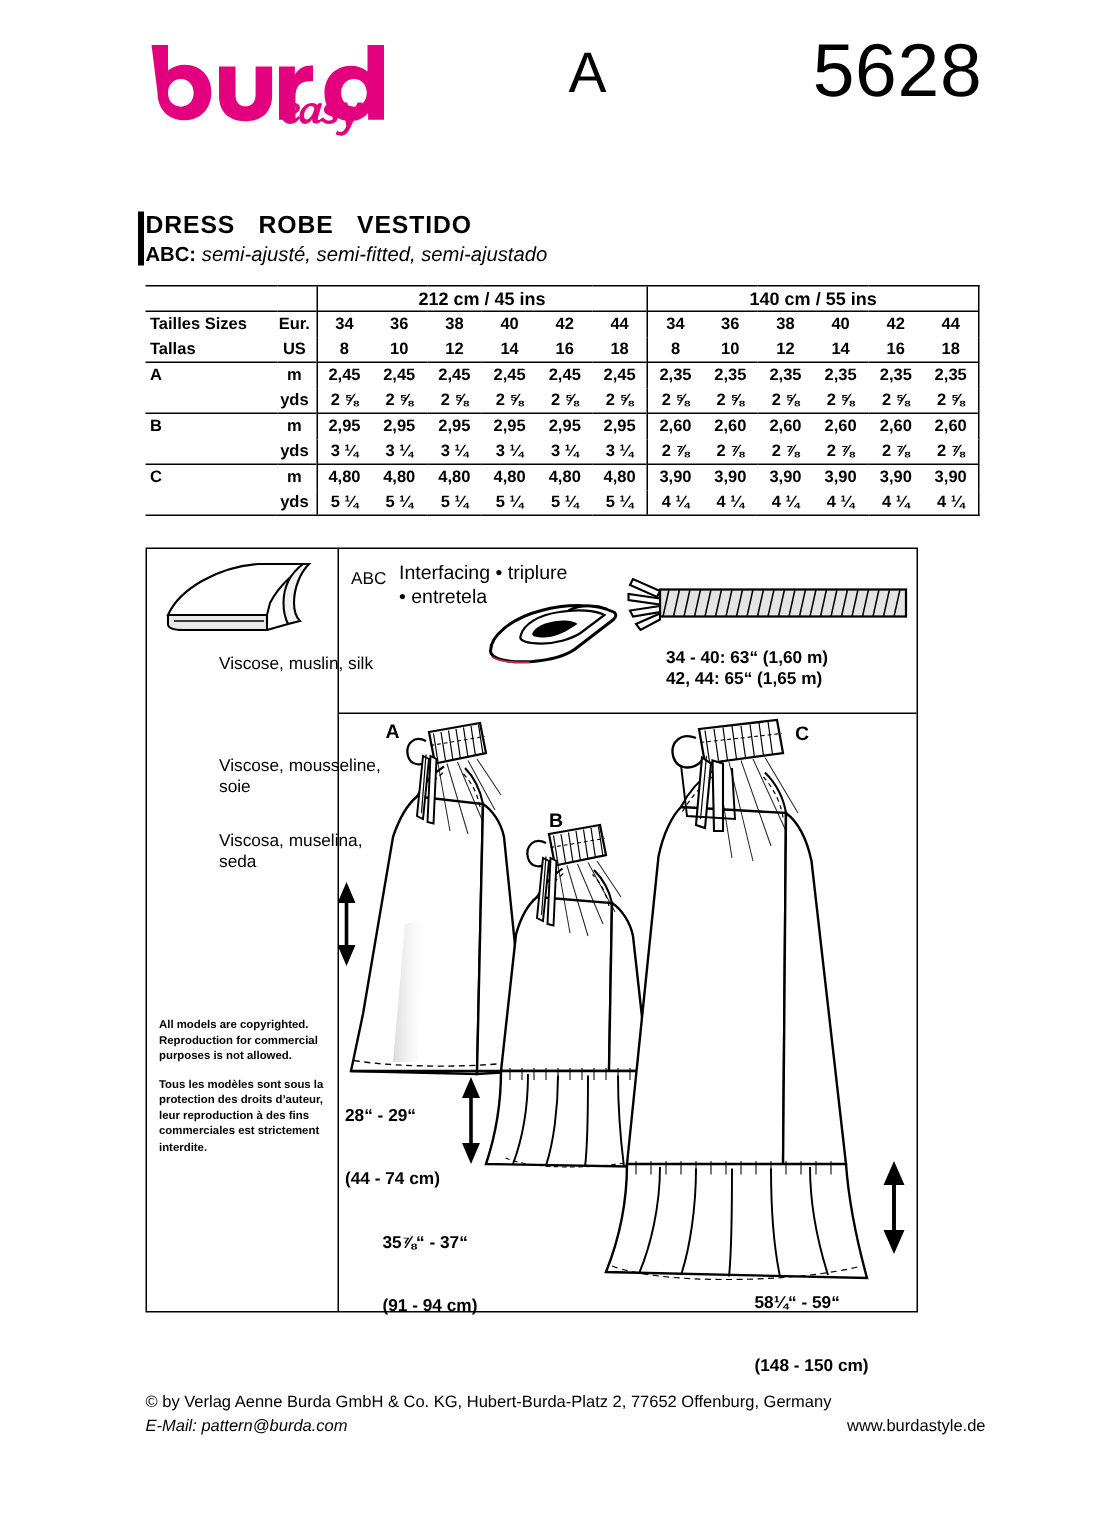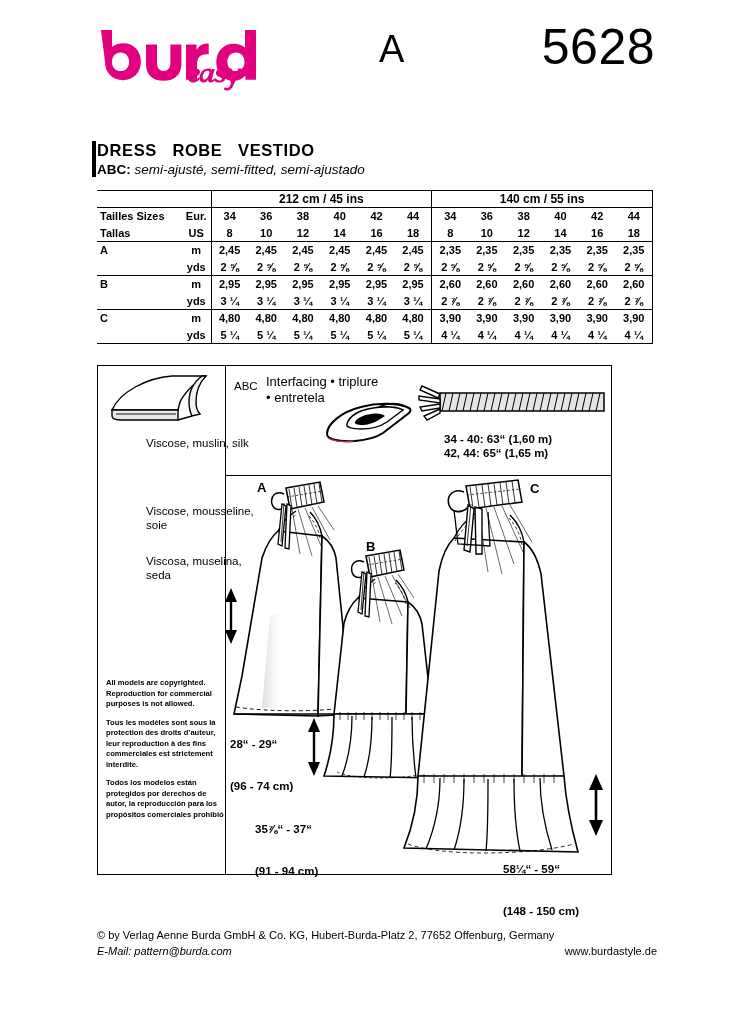--- a/index.html
+++ b/index.html
@@ -432,21 +432,20 @@
         <path d="M72 48 L86 44" stroke="#000" stroke-width="1.4" fill="none"></path>
       </svg>
     </div>
     <div class="fab-txt fab1">Viscose, muslin, silk</div>
     <div class="fab-txt fab2">Viscose, mousseline, soie</div>
     <div class="fab-txt fab3">Viscosa, muselina, seda</div>
 
     <div class="copyright">
       <p>All models are copyrighted. Reproduction for commercial purposes is not allowed.</p>
       <p>Tous les modèles sont sous la protection des droits d’auteur, leur reproduction à des fins commerciales est strictement interdite.</p>
-      <p>Todos los modelos están protegidos por derechos de autor, la reproducción para los propósitos comerciales prohibió</p>
     </div>
   </div>
 
   <div class="interfacing">
     <div class="abc-lbl">ABC</div>
     <div class="iface-txt">
       <div>Interfacing • triplure</div>
       <div>• entretela</div>
     </div>
 
@@ -703,21 +702,21 @@
       </g>
     </svg>
 
     <div class="dlabel" style="left:31px; top:4px;">A</div>
     <div class="dlabel" style="left:140px; top:63px;">B</div>
     <div class="dlabel" style="left:304px; top:5px;">C</div>
   </div>
 
   <div class="dim-txt" style="left:132px; top:343px;">
     <div>28“ - 29“</div>
-    <div>(96 - 74 cm)</div>
+    <div>(44 - 74 cm)</div>
   </div>
   <div class="dim-txt" style="left:157px; top:428px;">
     <div>35⅞“ - 37“</div>
     <div>(91 - 94 cm)</div>
   </div>
   <div class="dim-txt" style="left:405px; top:468px;">
     <div>58¼“ - 59“</div>
     <div>(148 - 150 cm)</div>
   </div>
 </div>

